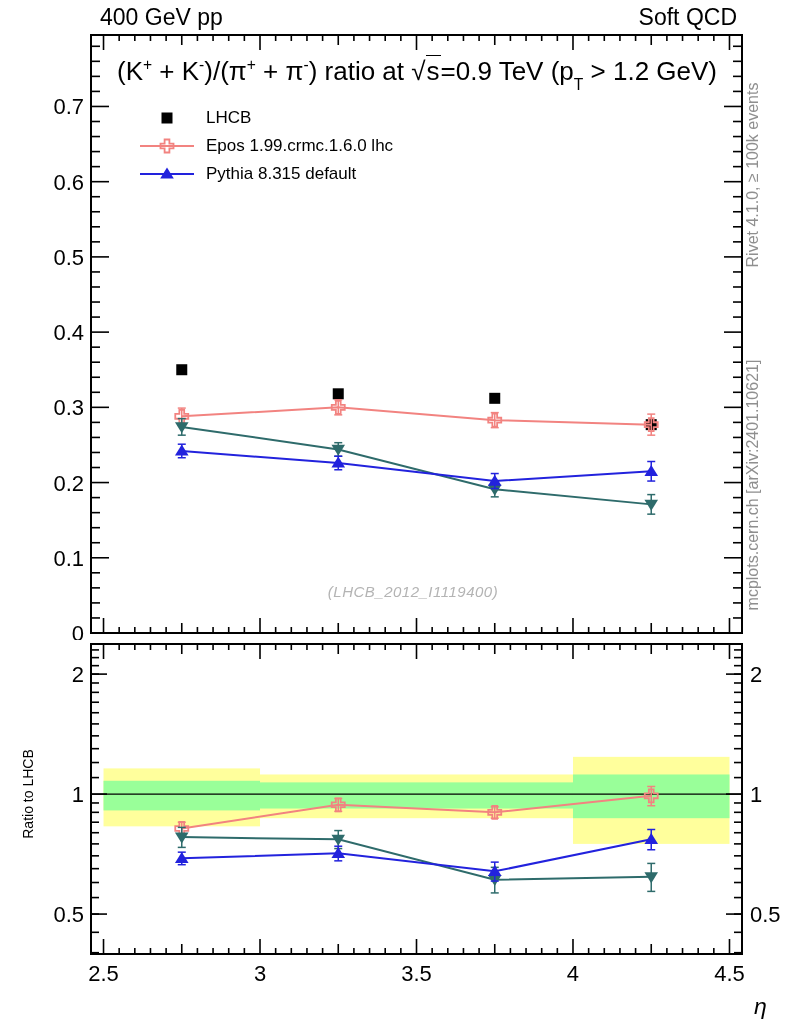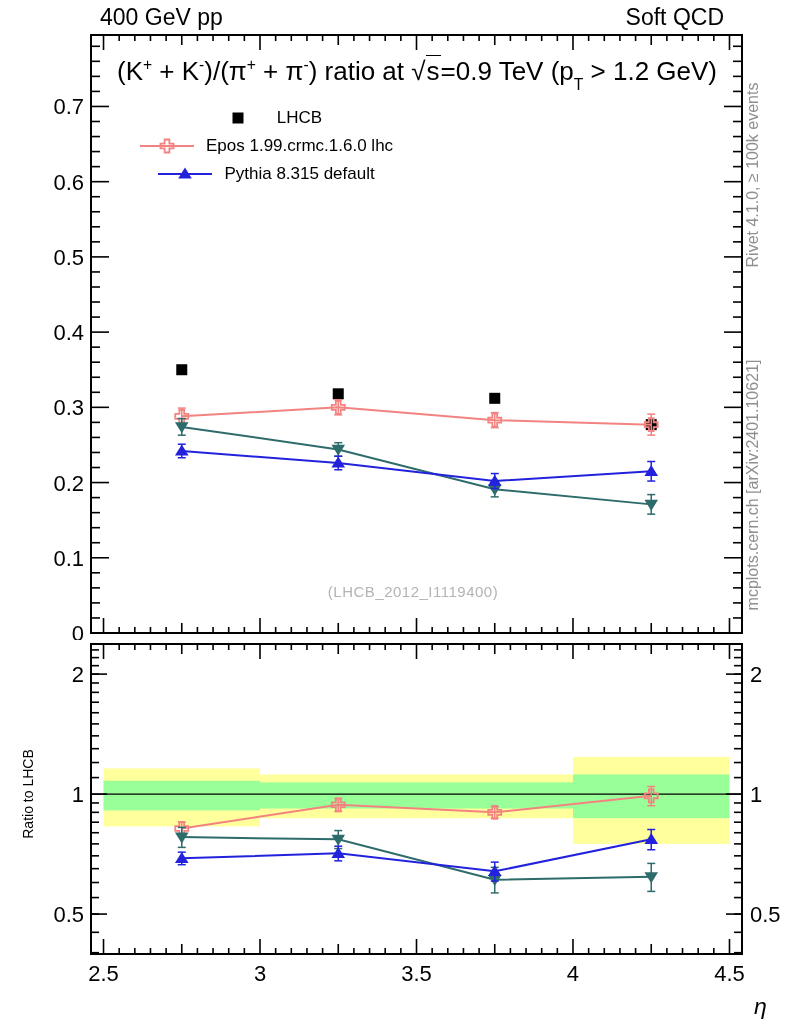--- a/index.html
+++ b/index.html
@@ -2,30 +2,30 @@
 <html><head>
 <meta charset="utf-8">
 <style>
   html,body{margin:0;padding:0;background:#fff;}
   body{width:786px;height:1024px;font-family:"Liberation Sans",sans-serif;color:#000;}
   .page{position:relative;width:786px;height:1024px;overflow:hidden;background:#fff;}
   #chart{position:absolute;left:0;top:0;}
   svg text{font-family:"Liberation Sans",sans-serif;fill:#000;}
   .hdr{position:absolute;top:4px;font-size:23px;}
   .hdr-left{left:100px;}
-  .hdr-right{right:62px;margin-left:8px;}
+  .hdr-right{right:49px;margin-left:8px;}
   .title{position:absolute;left:417px;top:56px;transform:translateX(-50%);font-size:26px;white-space:nowrap;}
   .sup{font-size:60%;vertical-align:super;}
   .sub{font-size:60%;vertical-align:sub;position:relative;top:0.25em;}
   .ov{border-top:1.6px solid #000;padding:0 1px;}
   .legend{position:absolute;left:138px;top:104px;}
-  .lrow{display:flex;align-items:center;height:28px;justify-content:center;}
+  .lrow{display:flex;align-items:center;height:28px;}
   .lmark{width:58px;height:18px;flex:0 0 58px;}
   .llab{font-size:17px;margin-left:10px;white-space:nowrap;}
-  .watermark{position:absolute;left:413px;top:583px;transform:translateX(-50%);font-size:15px;color:#b4b4b4;letter-spacing:.5px;white-space:nowrap;}
+  .watermark{position:absolute;left:413px;top:583px;transform:translateX(-50%);font-size:15px;color:#b4b4b4;letter-spacing:.5px;white-space:nowrap;font-style:italic;}
   .vtext{position:absolute;white-space:nowrap;transform:translate(-50%,-50%) rotate(-90deg);display:inline-block;}
   .note{color:#8f8f8f;font-size:16px;}
   #rivet{left:753px;top:175px;}
   #arxiv{left:753px;top:485px;}
   #ratlab{left:28px;top:794px;font-size:14px;color:#000;}
   .xlab{position:absolute;left:754px;top:993px;font-size:23px;font-style:italic;}
 </style>
 </head>
 <body>
 

